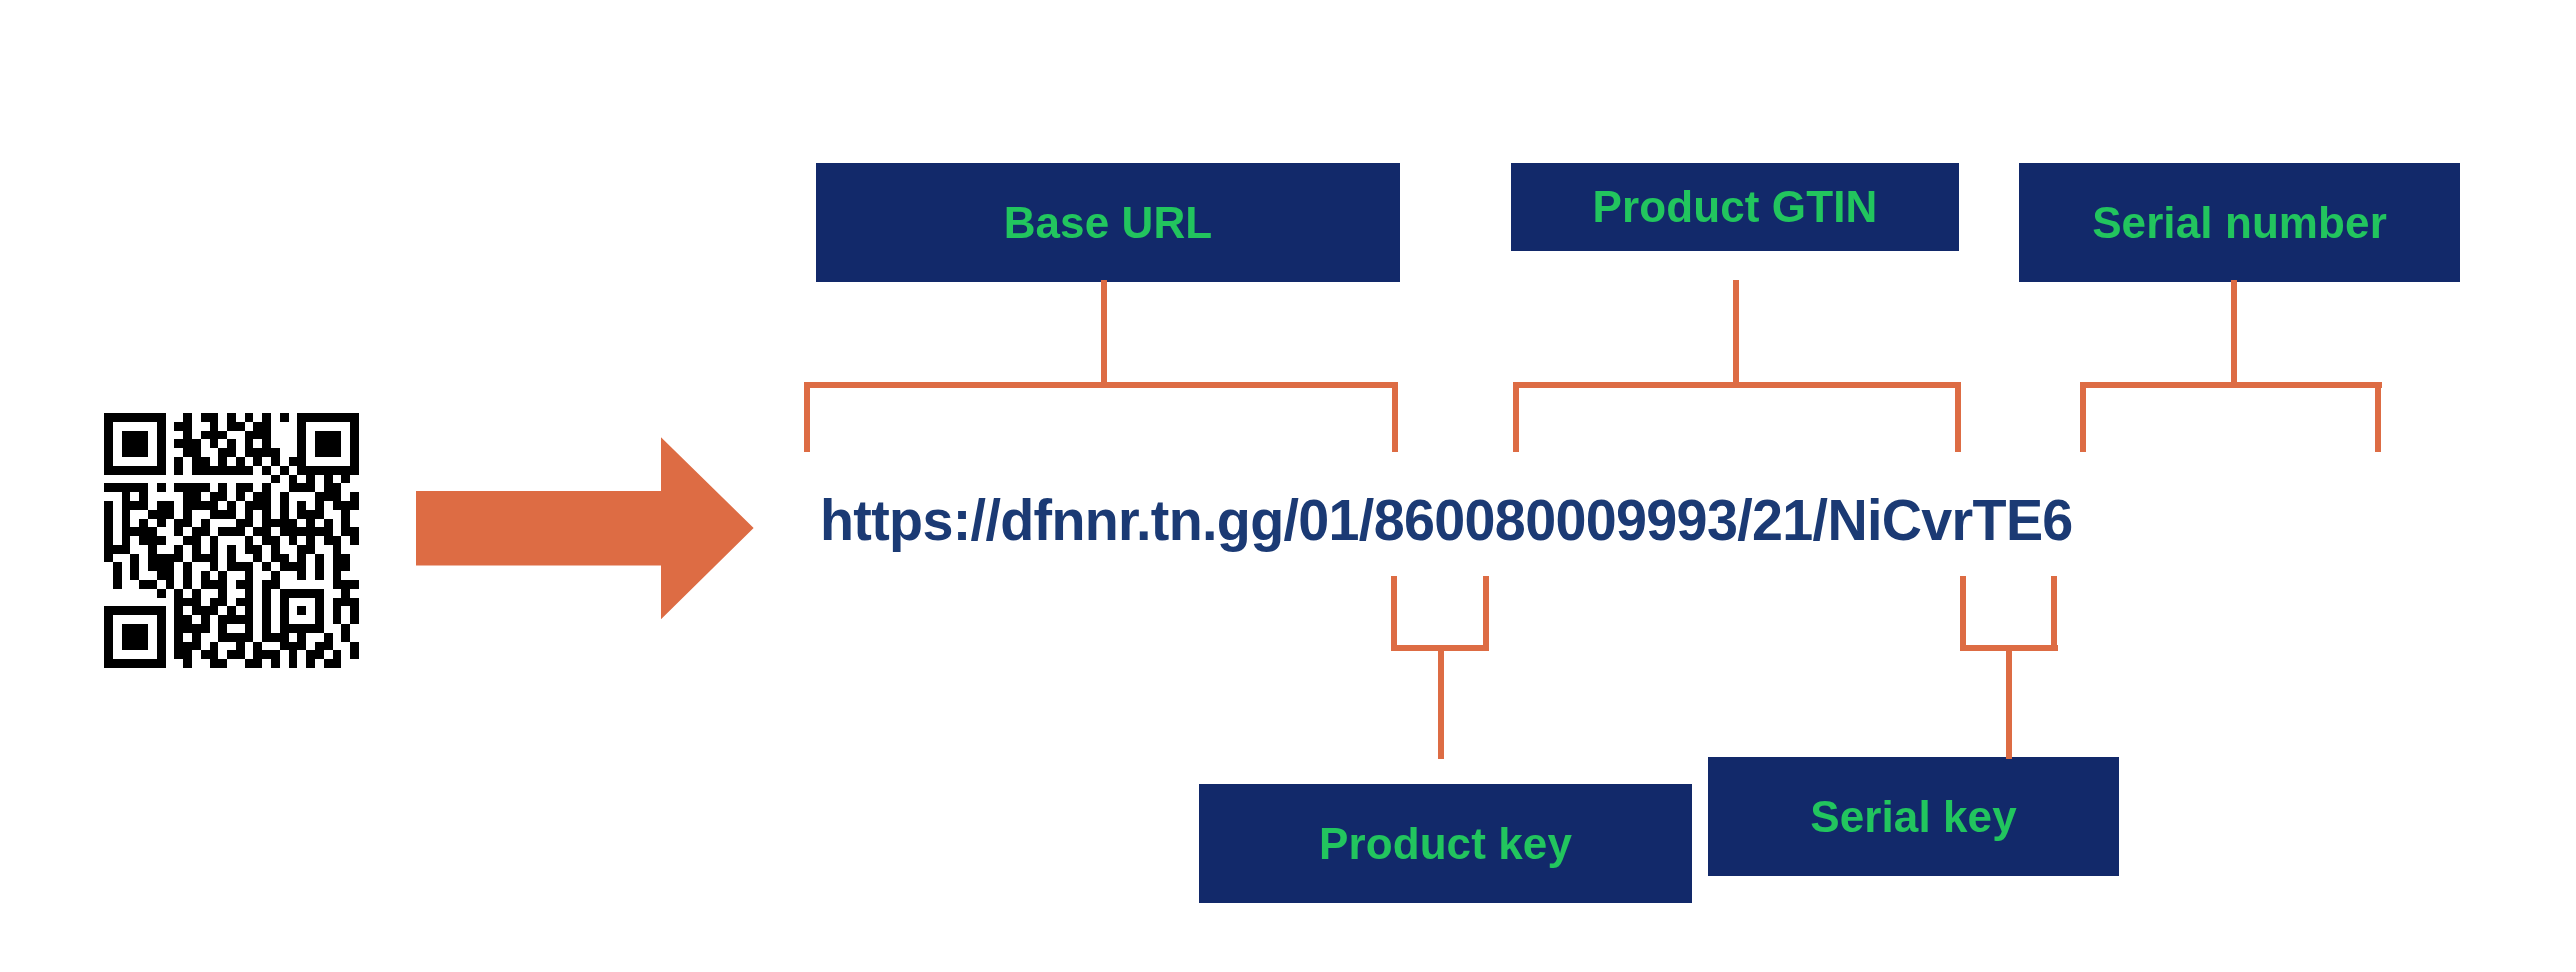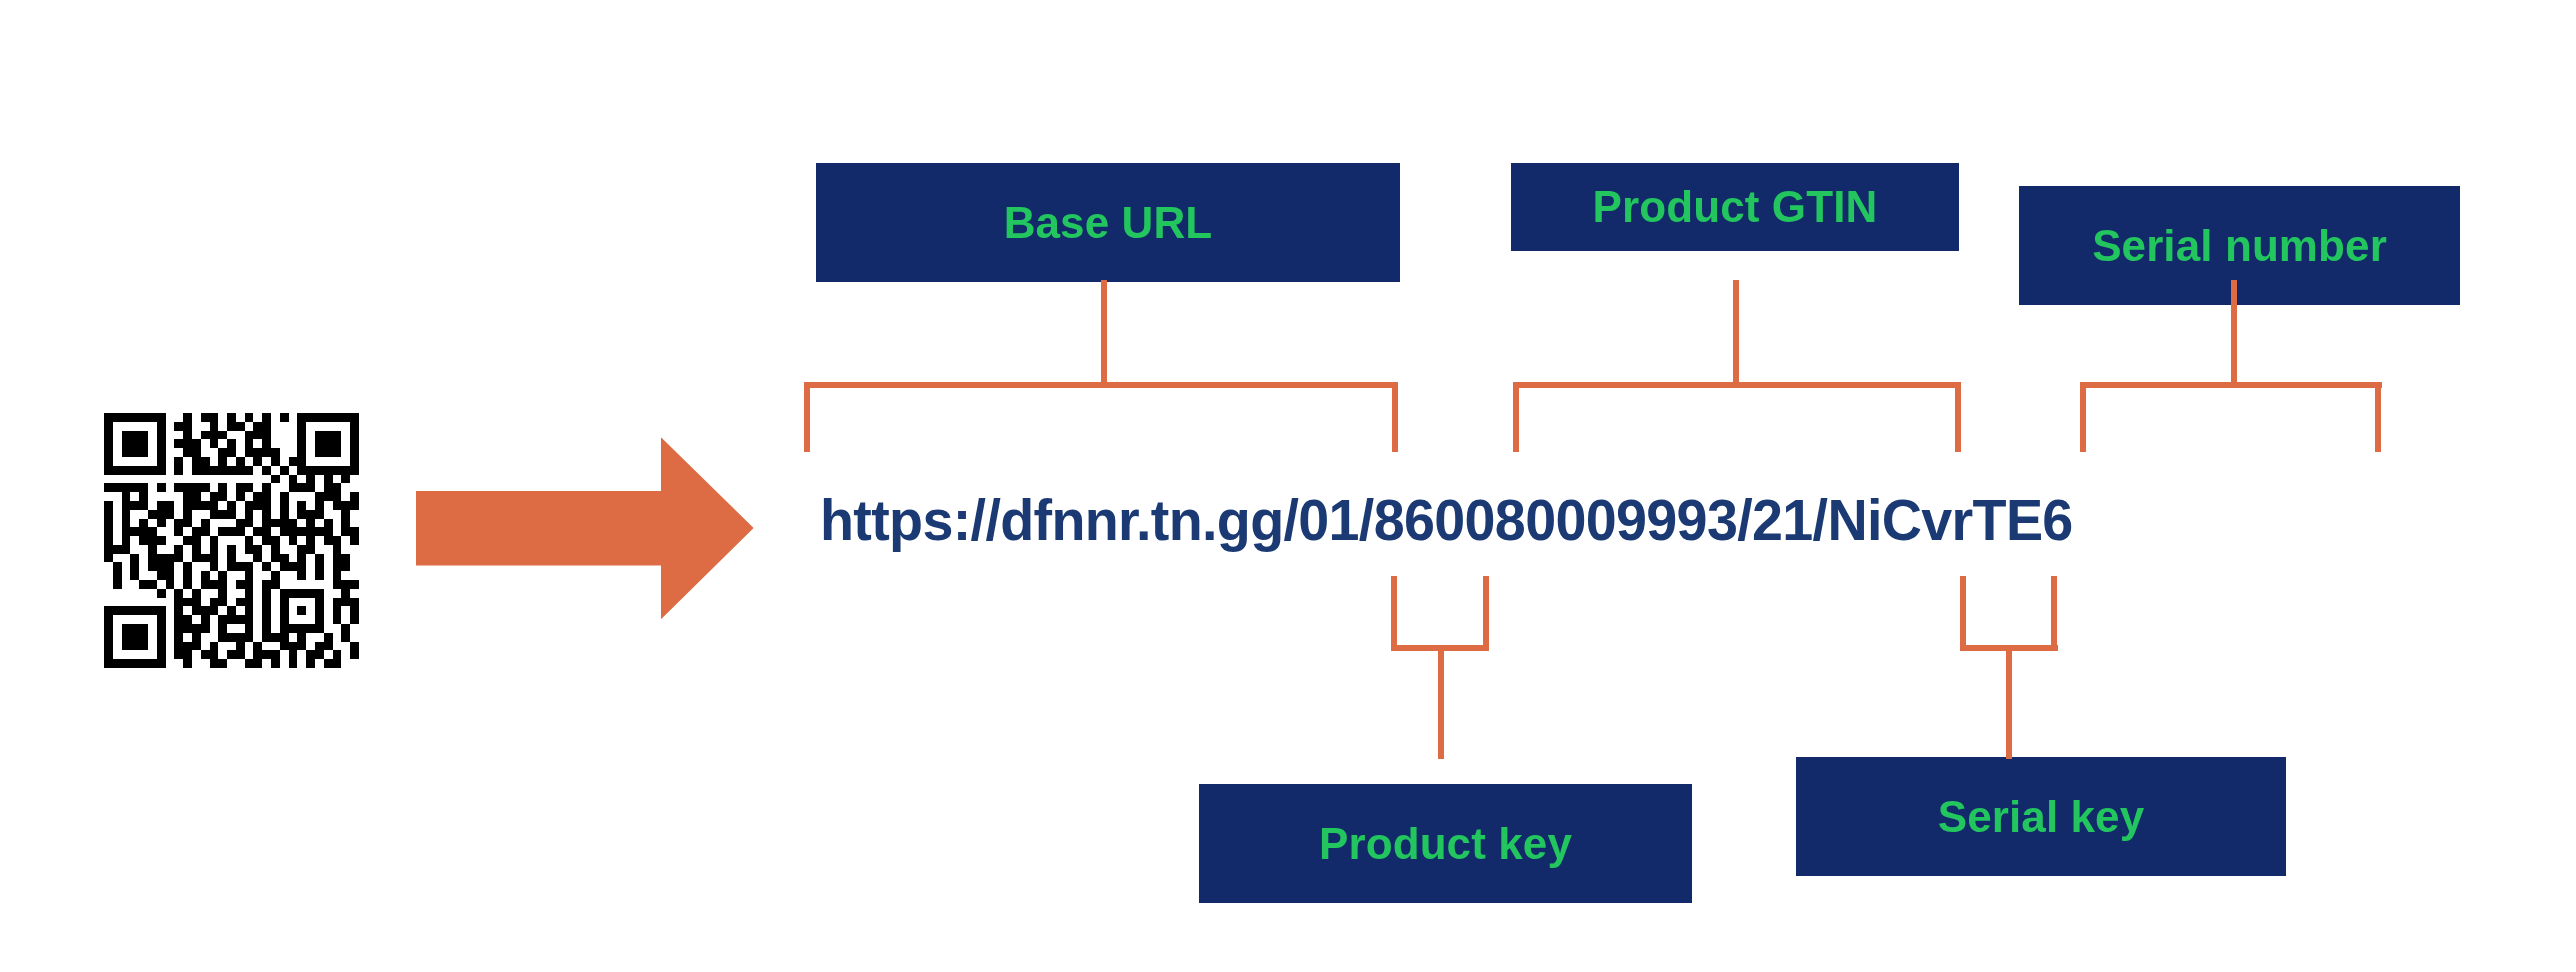--- a/index.html
+++ b/index.html
@@ -39,23 +39,23 @@
     font-weight: bold;
     font-size: 44px;
     letter-spacing: 0.1px;
     white-space: nowrap;
     line-height: 1;
   }
 
   
   #box-base-url      { left: 816px; top: 163px;  width: 584px; height: 119px; }
   #box-product-gtin  { left: 1511px; top: 163px;  width: 448px; height: 88px; }
-  #box-serial-number { left: 2019px; top: 163px;  width: 441px; height: 119px; margin-top: 23px; }
+  #box-serial-number { left: 2019px; top: 163px;  width: 441px; height: 119px; }
   #box-product-key   { left: 1199px; top: 784px; width: 493px; height: 119px; }
-  #box-serial-key    { left: 1796px; top: 757px; width: 490px; height: 119px; justify-content: center; }
+  #box-serial-key    { left: 1708px; top: 757px; width: 411px; height: 119px; justify-content: center; }
 
   
   .conn-v {            
     position: absolute;
     background: #dd6c44;
     width: 6px;
   }
   .conn-h {            
     position: absolute;
     background: #dd6c44;

